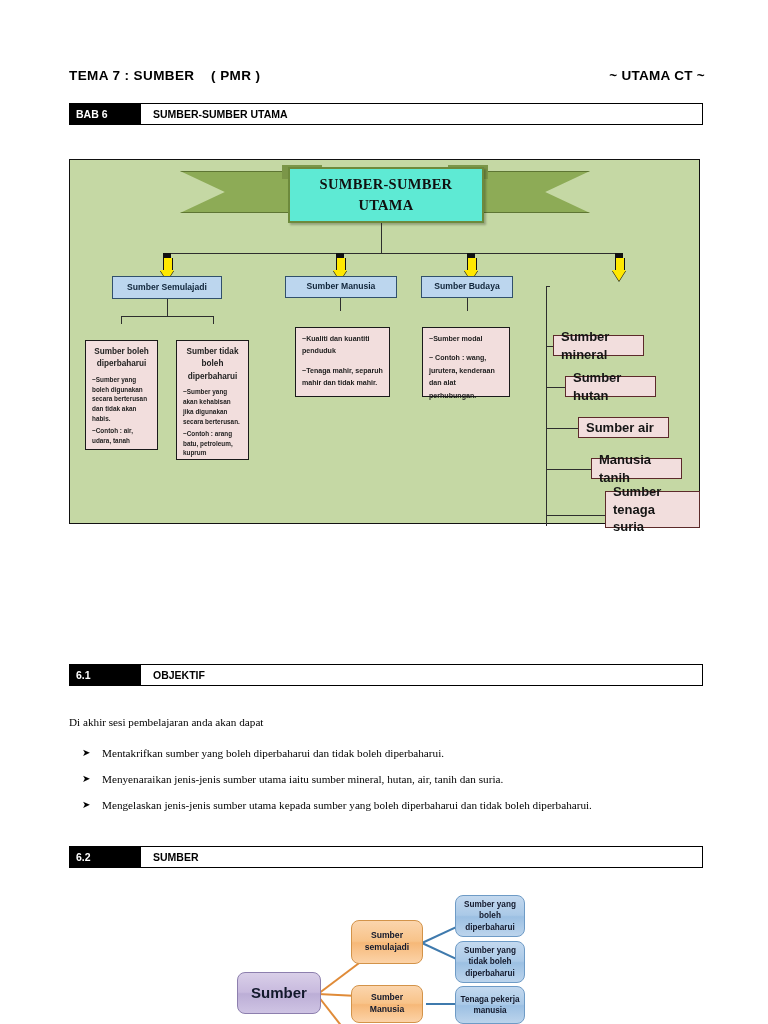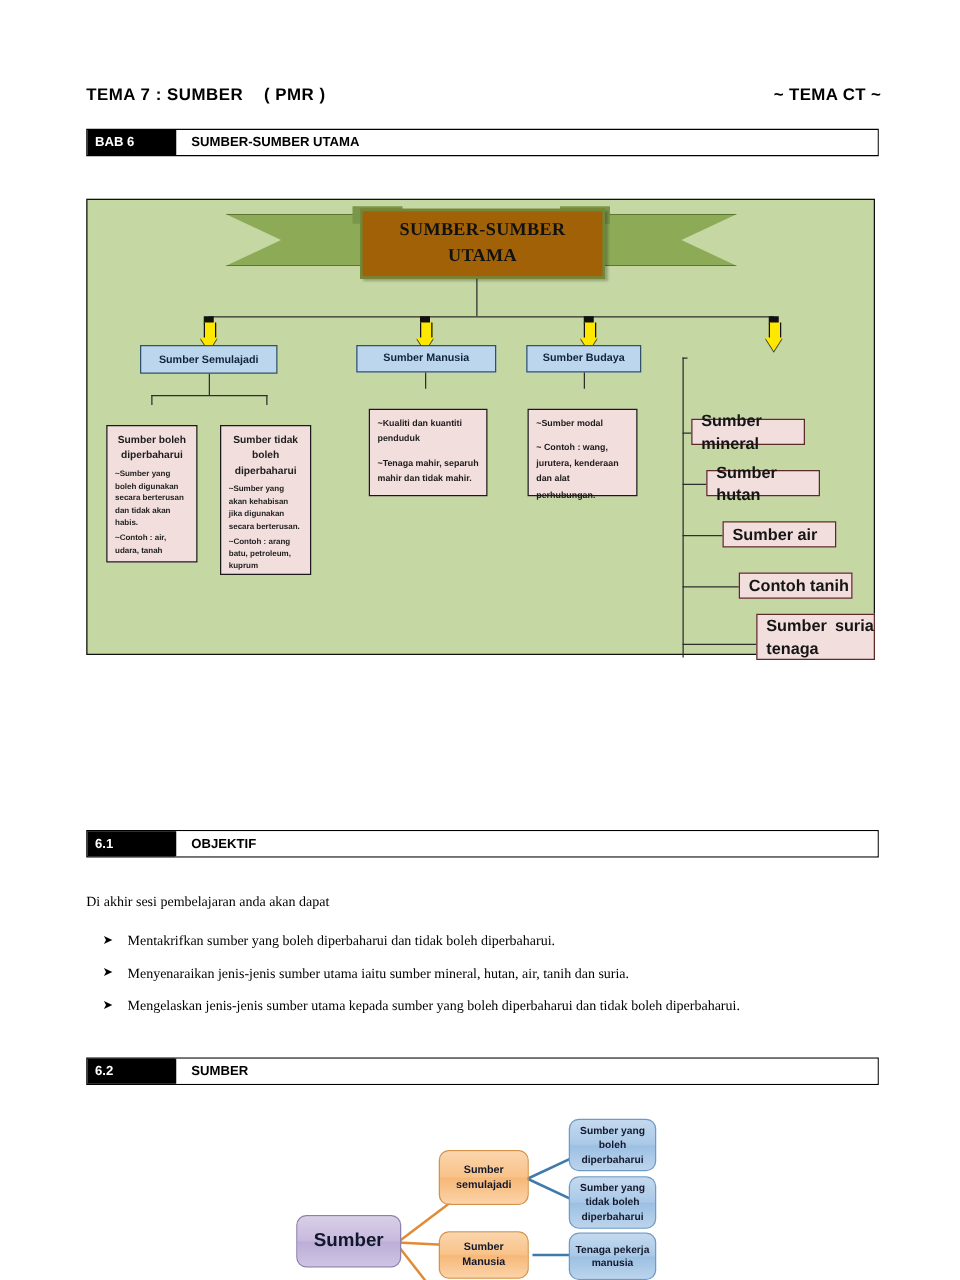--- a/index.html
+++ b/index.html
@@ -53,21 +53,21 @@
   .ribbon-wrap{ position:absolute; left:110px; top:5px; width:410px; height:58px; }
   .ribbon-tail{ position:absolute; top:6px; width:160px; height:42px; background:#8dab56;
                 border:1px solid #5e7533; box-sizing:border-box; }
   .ribbon-tail.left{ left:0; clip-path:polygon(0 0,100% 0,100% 100%,0 100%,28% 50%); }
   .ribbon-tail.right{ right:0; clip-path:polygon(0 0,100% 0,72% 50%,100% 100%,0 100%); }
   .ribbon-fold{ position:absolute; top:0; width:40px; height:14px; background:#7b9648; }
   .ribbon-fold.l{ left:102px; }
   .ribbon-fold.r{ right:102px; }
   .banner-box{
     position:absolute; left:108px; top:2px; width:196px; height:56px;
-    background:#a16207; border:2px solid #6d8a3c; box-sizing:border-box;
+    background:#5eead4; border:2px solid #6d8a3c; box-sizing:border-box;
     display:flex; flex-direction:column; align-items:center; justify-content:center;
     box-shadow:2px 2px 2px rgba(0,0,0,.25);
   }
   .banner-box span{
     font-family:"Liberation Serif", serif;
     font-size:14.5px; font-weight:bold; color:#111; line-height:1.45; letter-spacing:.3px;
   }
 
   
   .ln{ position:absolute; background:#2e2e2e; }
@@ -100,21 +100,21 @@
   .pinkbox .bd p{ margin:0 0 2px 0; }
   .pinkbox.mid .bd{ font-size:7.1px; line-height:1.75; margin-top:0; }
   .pinkbox.mid .bd p{ margin:0 0 7px 0; }
 
   
   .pinklabel{
     position:absolute; background:#f2dedd; border:1px solid #5c2a2a; box-sizing:border-box;
     display:flex; align-items:center; padding-left:7px;
     font-size:13px; font-weight:bold; color:#151515; line-height:1.35;
   }
-  .pinklabel.two{ align-items:flex-start; justify-content:center; }
+  .pinklabel.two{ flex-direction:column; align-items:flex-start; justify-content:center; }
 
   
   .objtext{
     position:absolute; left:69px; top:716px;
     font-family:"Liberation Serif", serif; font-size:11.2px; color:#000;
   }
   .objlist{ position:absolute; left:82px; top:746px; width:620px; }
   .objlist .row{ display:flex; align-items:flex-start; margin-bottom:11px; }
   .objlist .bullet{
     width:20px; flex:0 0 20px; font-size:10px; color:#000; font-weight:bold;
@@ -145,21 +145,21 @@
   }
   .cn{ position:absolute; transform-origin:0 50%; height:2px; }
   .cn.or{ background:#e08b38; }
   .cn.bl{ background:#3f7aad; }
 </style>
 </head>
 <body>
 
 <div class="page-head">
   <div class="tema-title">TEMA 7 : SUMBER    ( PMR )</div>
-  <div class="author">~ TEMA CT ~</div>
+  <div class="author">~ UTAMA CT ~</div>
 </div>
 
 <div class="secbar" id="bar-bab6">
   <div class="num">BAB 6</div>
   <div class="lbl">SUMBER-SUMBER UTAMA</div>
 </div>
 
 <div class="green-panel">
 
   <div class="ribbon-wrap">
@@ -248,21 +248,21 @@
   <div class="ln h" style="left:476px; top:186px; width:8px;"></div>
   <div class="pinklabel" style="left:483px; top:175px; width:91px; height:21px;">Sumber mineral</div>
 
   <div class="ln h" style="left:476px; top:227px; width:20px;"></div>
   <div class="pinklabel" style="left:495px; top:216px; width:91px; height:21px;">Sumber hutan</div>
 
   <div class="ln h" style="left:476px; top:268px; width:33px;"></div>
   <div class="pinklabel" style="left:508px; top:257px; width:91px; height:21px;">Sumber air</div>
 
   <div class="ln h" style="left:476px; top:309px; width:46px;"></div>
-  <div class="pinklabel" style="left:521px; top:298px; width:91px; height:21px;">Contoh tanih</div>
+  <div class="pinklabel" style="left:521px; top:298px; width:91px; height:21px;">Manusia tanih</div>
 
   <div class="ln h" style="left:476px; top:355px; width:60px;"></div>
   <div class="pinklabel two" style="left:535px; top:331px; width:95px; height:37px;">
     <span>Sumber tenaga</span>
     <span>suria</span>
   </div>
 
 </div>
 
 <div class="secbar" id="bar-61">

